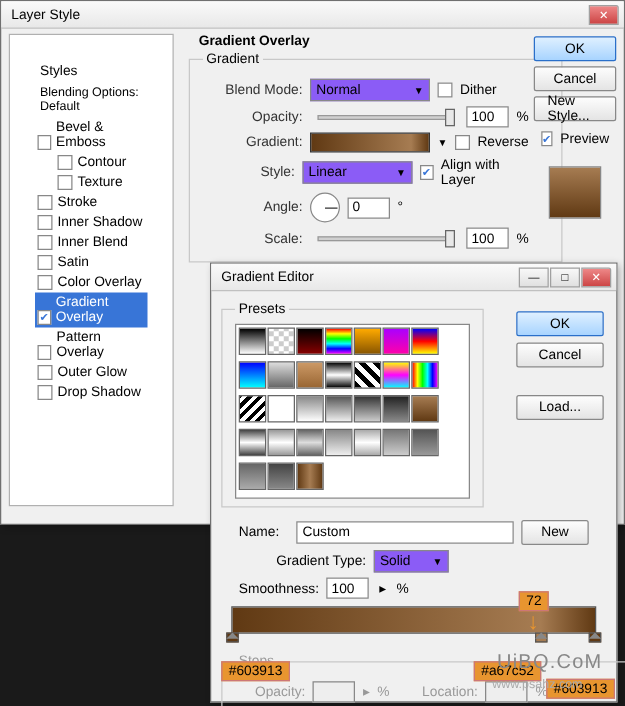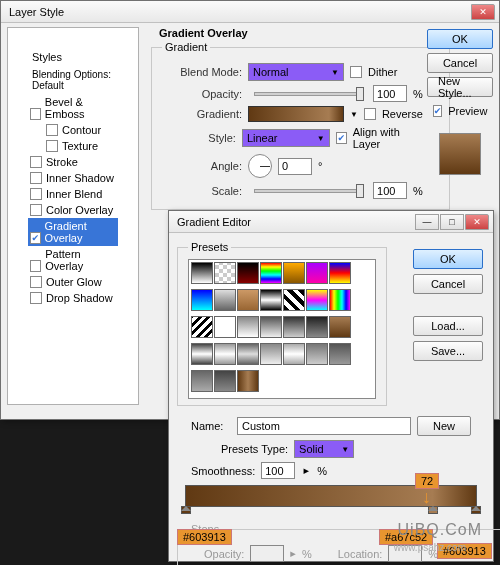--- a/index.html
+++ b/index.html
@@ -82,20 +82,24 @@
         <div class="opt">
           <span class="chk"></span>
           <span>Inner Shadow</span>
         </div>
         <div class="opt">
           <span class="chk"></span>
           <span>Inner Blend</span>
         </div>
         <div class="opt">
           <span class="chk"></span>
+          <span>Satin</span>
+        </div>
+        <div class="opt">
+          <span class="chk"></span>
           <span>Color Overlay</span>
         </div>
         <div class="opt sel">
           <span class="chk">✔</span>
           <span>Gradient Overlay</span>
         </div>
         <div class="opt">
           <span class="chk"></span>
           <span>Pattern Overlay</span>
         </div>
@@ -246,36 +250,33 @@
       <div class="btn primary">
           <span>OK</span>
         </div>
       <div class="btn">
           <span>Cancel</span>
         </div>
       <div style="height:12px"></div>
       <div class="btn">
           <span>Load...</span>
         </div>
-      <div class="btn">
-          <span>Save...</span>
-        </div>
     </div>
 
     <div class="row" style="margin-top:10px">
       <span style="width:40px">Name:</span>
       <div class="txt">
           <span>Custom</span>
         </div>
       <div class="btn" style="width:54px">
           <span>New</span>
         </div>
     </div>
     <div class="row" style="justify-content:flex-start;padding-left:30px">
-      <span>Presets Type:</span>
+      <span>Gradient Type:</span>
       <div class="dd" style="width:60px">
           <span>Solid</span>
           <span class="arrow">▼</span>
         </div>
     </div>
     <div class="row">
       <span>Smoothness:</span>
       <div class="num">
           <span>100</span>
         </div>

